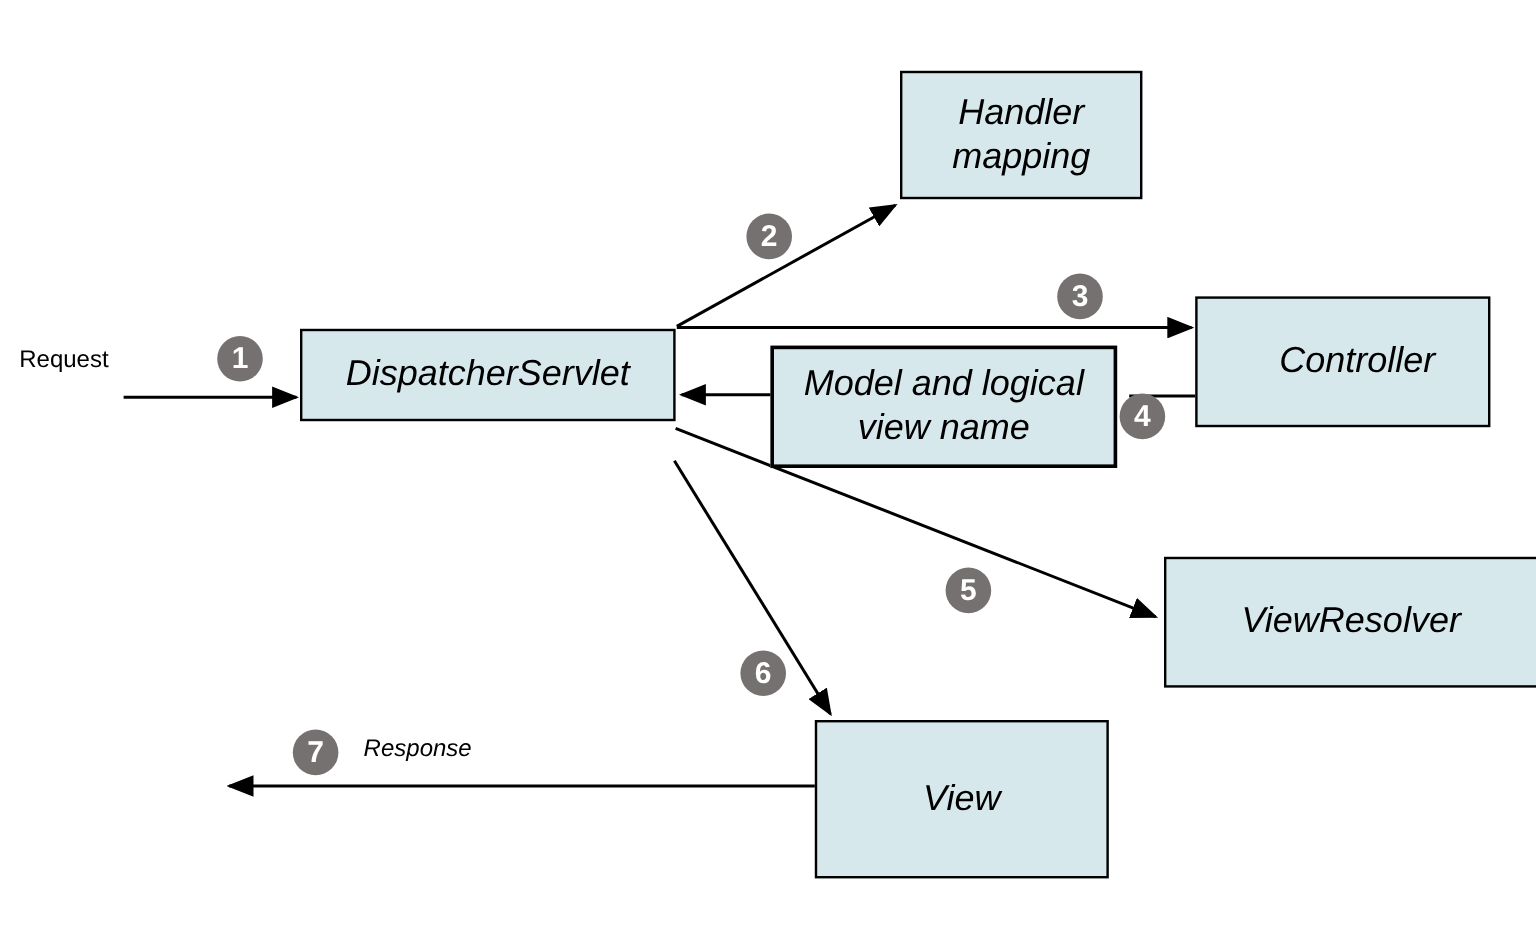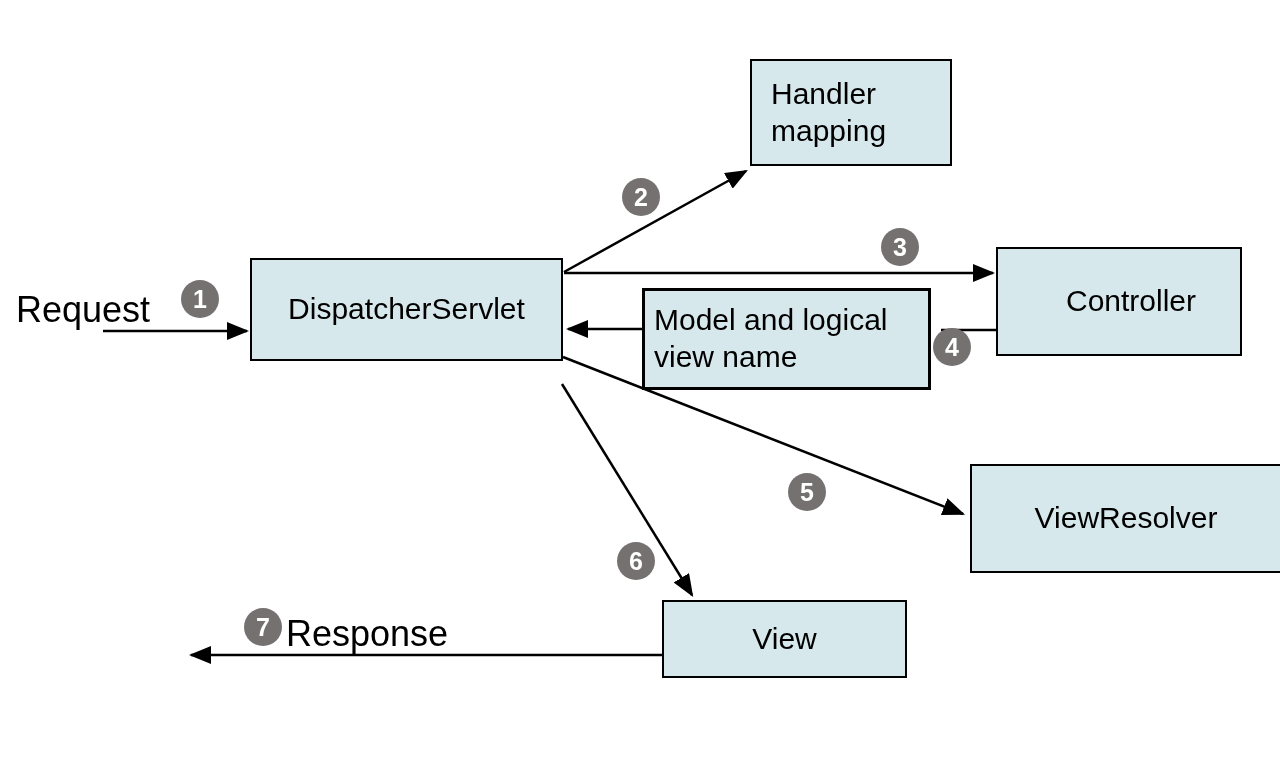--- a/index.html
+++ b/index.html
@@ -19,42 +19,44 @@
     overflow:hidden;
     font-family:"Liberation Sans", sans-serif;
     color:var(--text-color);
   }
   .arrow-layer{position:absolute;left:0;top:0;z-index:1;}
   .node{
     position:absolute;
     background:var(--box-fill);
     border:2px solid var(--box-border);
     display:flex;align-items:center;justify-content:center;
+    text-align:center;
     font-size:30px;
     line-height:1.22;
     z-index:3;
     box-sizing:border-box;
+    font-style:italic;
   }
   .node span{display:block;}
-  .node-dispatcher{left:250px;top:258px;width:313px;height:103px;}
+  .node-dispatcher{left:250px;top:274px;width:313px;height:77px;}
   .node-handler{left:750px;top:59px;width:202px;height:107px;}
   .node-handler span{max-width:160px;}
   .node-controller{left:996px;top:247px;width:246px;height:109px;padding-left:24px;}
   .node-model{left:642px;top:288px;width:289px;height:102px;border-width:3px;}
   .node-model span{max-width:265px;}
   .node-viewresolver{left:970px;top:464px;width:312px;height:109px;}
-  .node-view{left:662px;top:600px;width:245px;height:78px;}
+  .node-view{left:679px;top:600px;width:245px;height:132px;}
   .flow-label{
     position:absolute;
-    font-size:36px;
+    font-size:20px;
     z-index:2;
     white-space:nowrap;
   }
   .label-request{left:16px;top:289px;}
-  .label-response{left:286px;top:613px;}
+  .label-response{left:303px;top:613px;font-style:italic;}
   .badge{
     position:absolute;
     width:38px;height:38px;
     border-radius:50%;
     background:var(--badge-fill);
     color:var(--badge-text);
     display:flex;align-items:center;justify-content:center;
     font-size:25px;font-weight:bold;
     z-index:2;
   }

